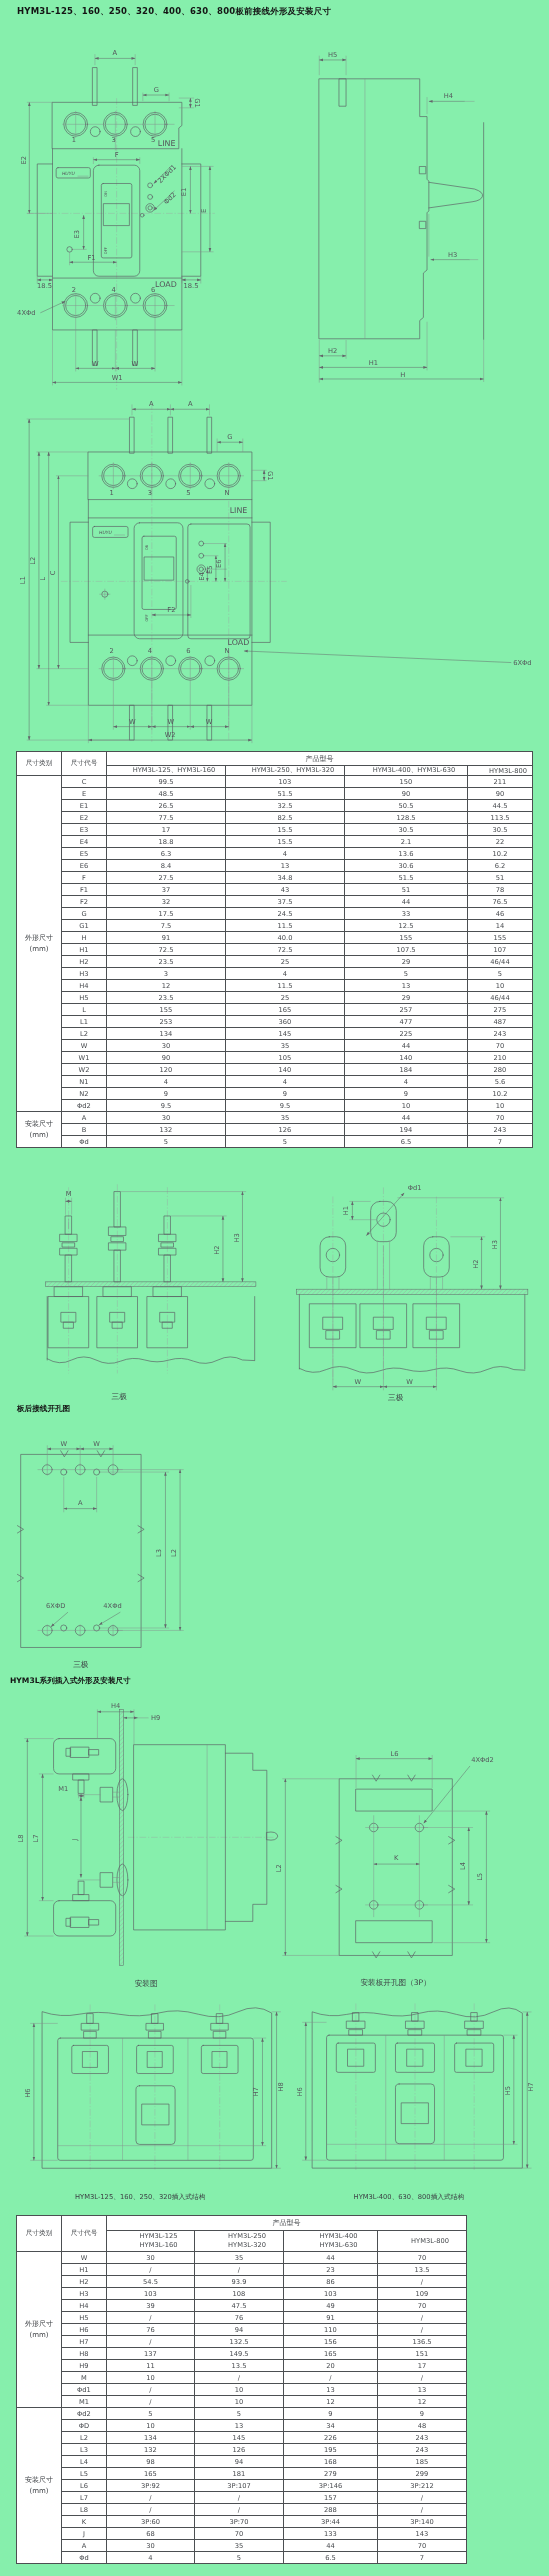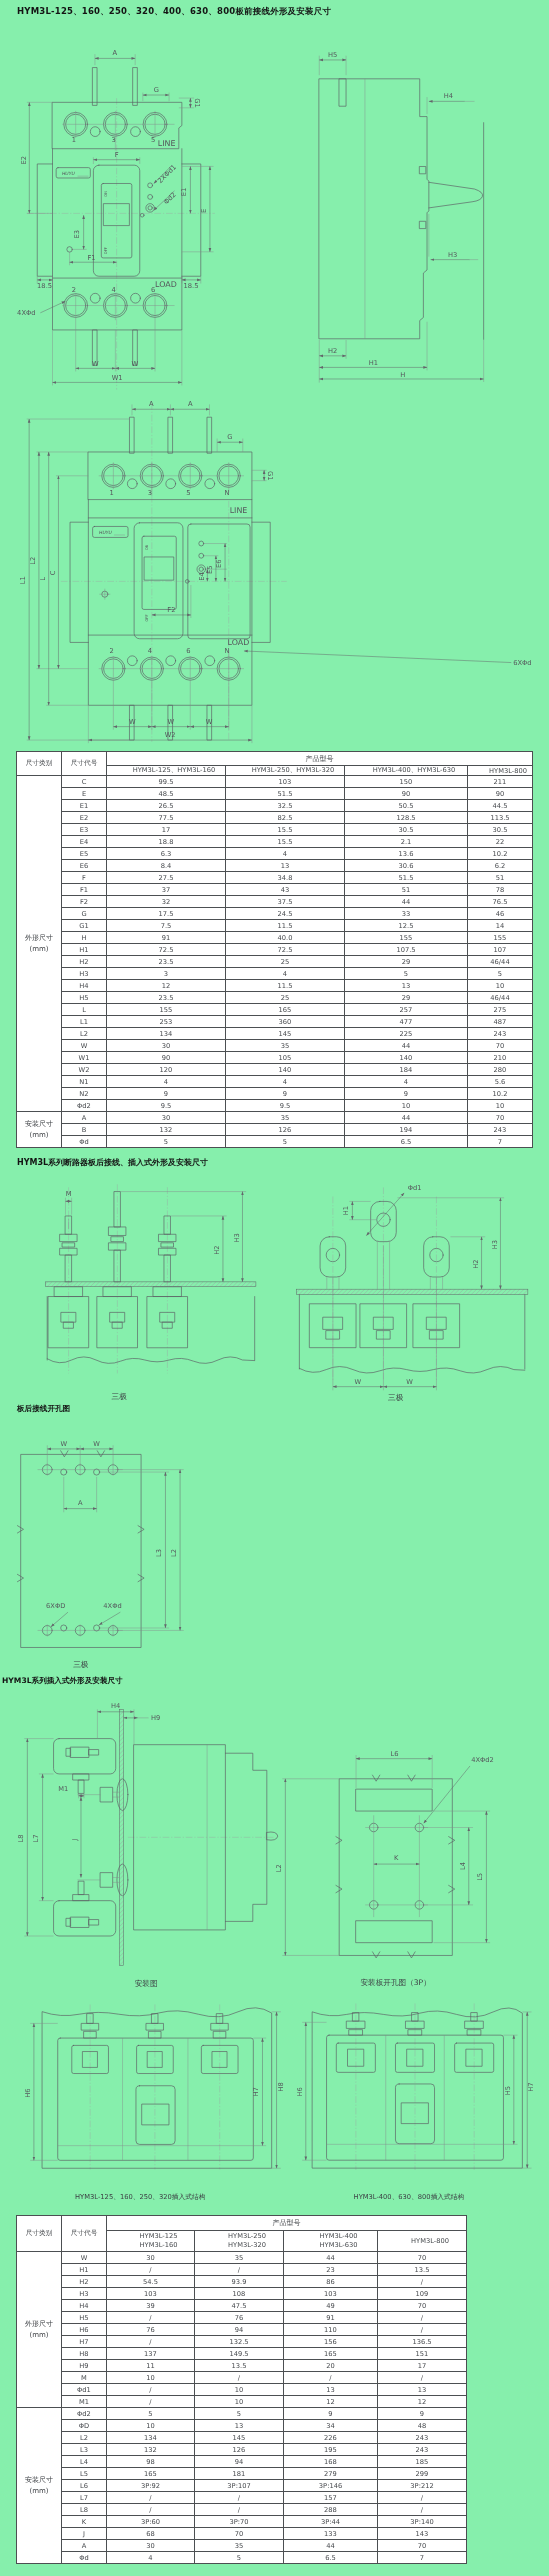--- a/index.html
+++ b/index.html
@@ -557,21 +557,20 @@
             <td class="code">Φd</td>
             <td class="val">5</td>
             <td class="val">5</td>
             <td class="val">6.5</td>
             <td class="val">7</td>
           </tr>
         </tbody>
       </table>
 </div>
 
-<div class="abs h2" style="left:17px;top:1157px;width:525px">HYM3L系列断路器板后接线、插入式外形及安装尺寸</div>
 
 <svg class="abs" style="left:24.4px;top:1178px" width="238" height="223" viewBox="40 1930 390 365">
   <g class="gcl">
         <path d="M113,1945 V2250 M193,1940 V2250 M275,1945 V2250"></path>
       </g>
   <g class="gl">
     <rect x="108" y="1992" width="10" height="30"></rect>
         <rect x="99" y="2022" width="28" height="12"></rect>
         <rect x="103" y="2036" width="20" height="7"></rect>
         <rect x="99" y="2045" width="28" height="11"></rect>
@@ -703,21 +702,21 @@
   <text x="105" y="2369">W</text>
   <text x="159" y="2369">W</text>
   <text x="132" y="2466">A</text>
   <text transform="rotate(-90 265 2545)" x="265" y="2545">L3</text>
   <text transform="rotate(-90 289 2545)" x="289" y="2545">L2</text>
   <text class="tas" x="76" y="2636">6XΦD</text>
   <text class="tas" x="170" y="2636">4XΦd</text>
   <text class="tc" x="133" y="2732">三极</text>
 </svg>
 
-<div class="abs h3" style="left:2px;top:1676px">HYM3L系列插入式外形及安装尺寸</div>
+<div class="abs h3" style="left:10px;top:1676px">HYM3L系列插入式外形及安装尺寸</div>
 
 <svg class="abs" style="left:17px;top:1698px" width="262" height="292" viewBox="28 2782 430 478">
   <g class="gcl">
         <line x1="210" y1="3010" x2="452" y2="3010"></line>
       </g>
   <rect class="ht" x="196" y="2800" width="7" height="420"></rect>
   <g class="gl">
     <rect x="88" y="2848" width="102" height="58" rx="9"></rect>
     <rect x="116" y="2862" width="30" height="17"></rect>
         <rect x="146" y="2866" width="16" height="9"></rect>

